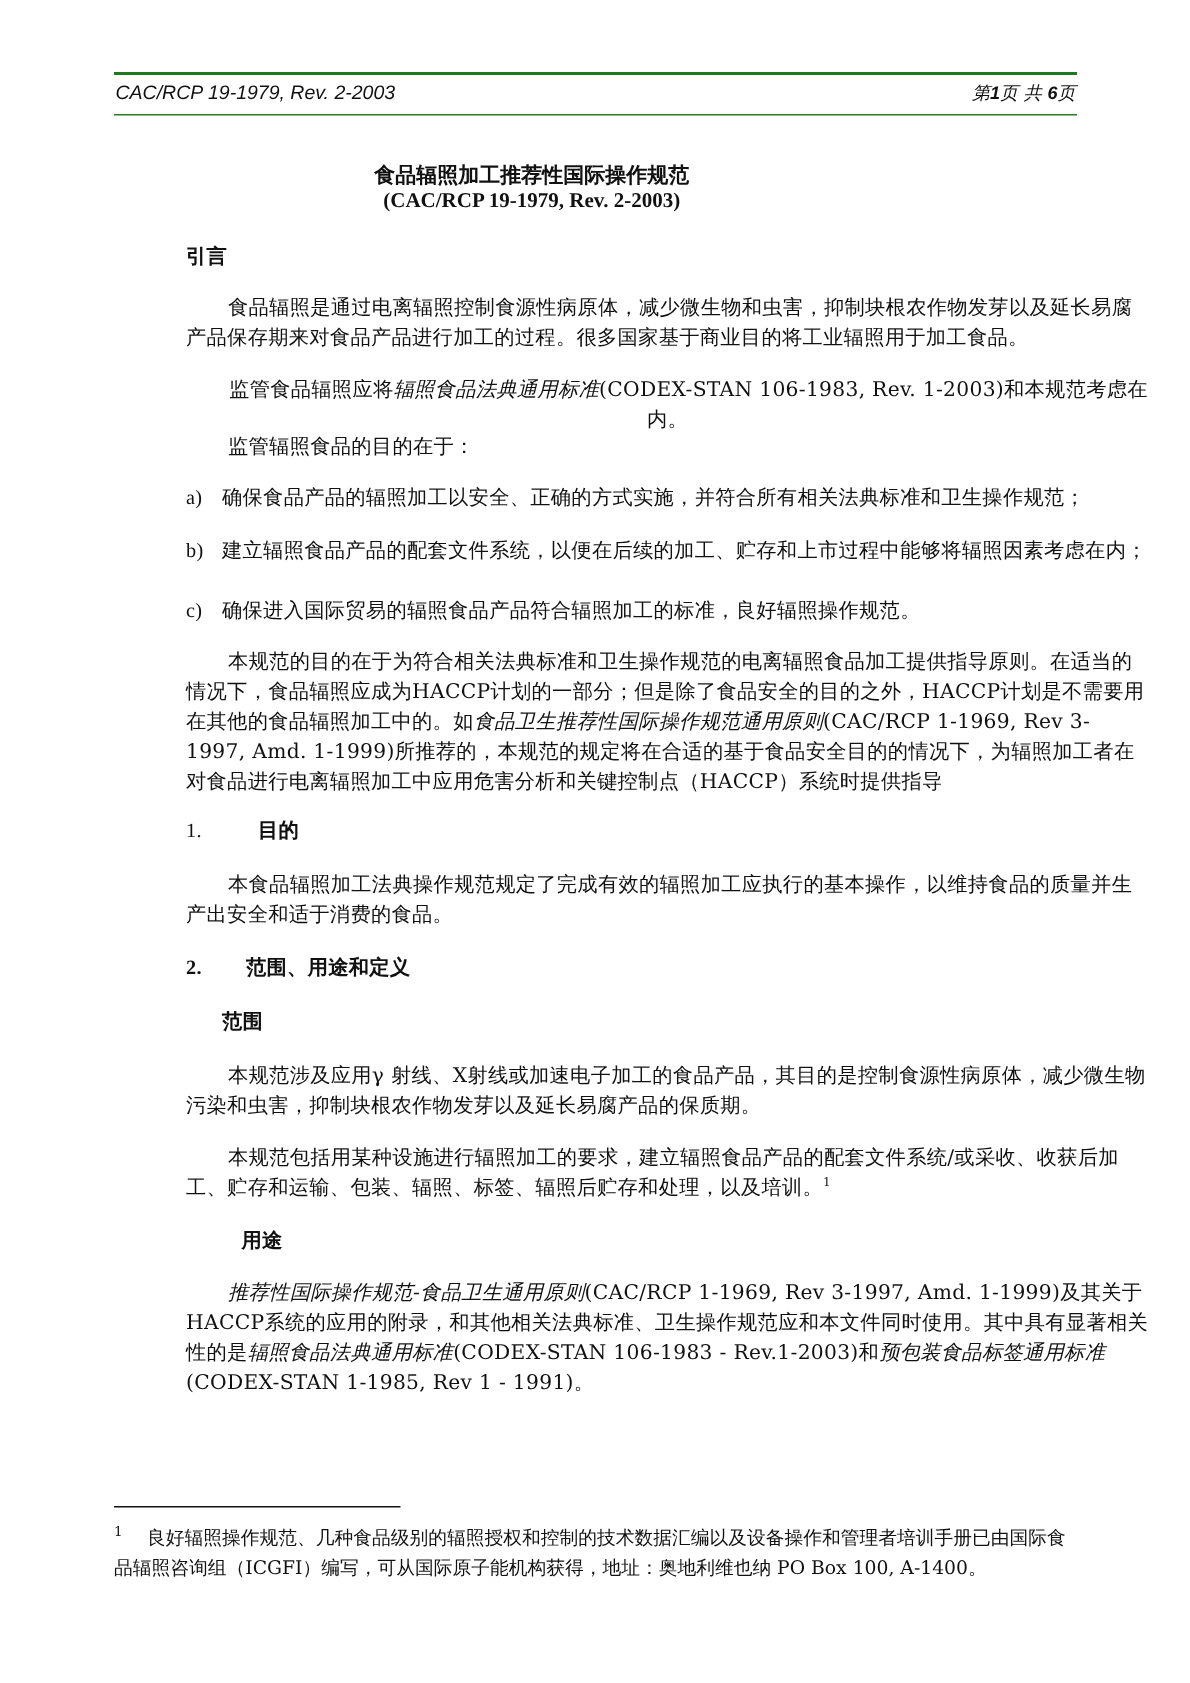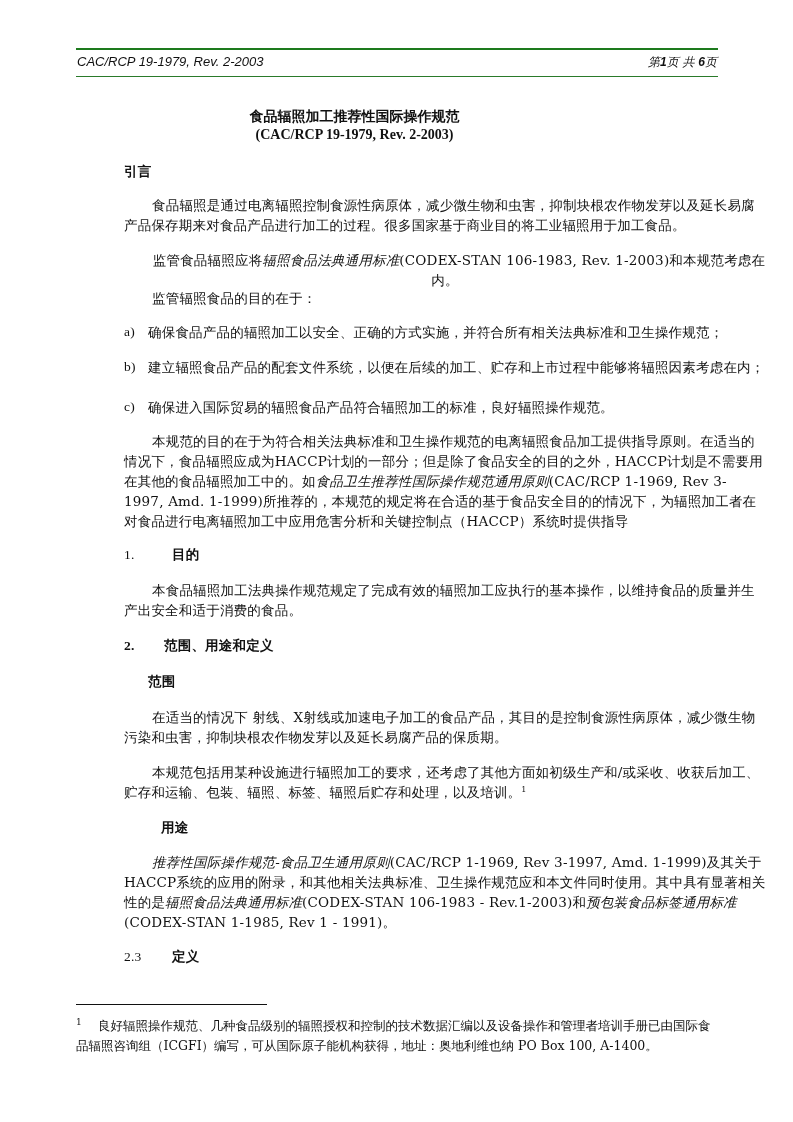--- a/index.html
+++ b/index.html
@@ -71,26 +71,25 @@
   <div class="blk indent" style="top:431px;"><span>本规范的目的在于为符合相关法典标准和卫生操作规范的电离辐照食品加工提供指导原则。在适当的情况下，食品辐照应成为HACCP计划的一部分；但是除了食品安全的目的之外，HACCP计划是不需要用在其他的食品辐照加工中的。如</span><span class="it">食品卫生推荐性国际操作规范通用原则</span><span>(CAC/RCP 1-1969, Rev 3-1997, Amd. 1-1999)所推荐的，本规范的规定将在合适的基于食品安全目的的情况下，为辐照加工者在对食品进行电离辐照加工中应用危害分析和关键控制点（HACCP）系统时提供指导</span></div>
 
   <div class="blk" style="top:544px;"><span class="num">1.</span><span class="h">目的</span></div>
 
   <div class="blk indent" style="top:580px;">本食品辐照加工法典操作规范规定了完成有效的辐照加工应执行的基本操作，以维持食品的质量并生产出安全和适于消费的食品。</div>
 
   <div class="blk" style="top:635px;"><span class="numb">2.</span><span class="h">范围、用途和定义</span></div>
 
   <div class="blk h" style="top:671px; left:100px; width:600px;">范围</div>
 
-  <div class="blk indent" style="top:707px;">在适当的情况下 射线、X射线或加速电子加工的食品产品，其目的是控制食源性病原体，减少微生物污染和虫害，抑制块根农作物发芽以及延长易腐产品的保质期。</div>
+  <div class="blk indent" style="top:707px;">本规范涉及应用γ 射线、X射线或加速电子加工的食品产品，其目的是控制食源性病原体，减少微生物污染和虫害，抑制块根农作物发芽以及延长易腐产品的保质期。</div>
 
-  <div class="blk indent" style="top:762px;"><span>本规范包括用某种设施进行辐照加工的要求，还考虑了其他方面如初级生产和/或采收、收获后加工、贮存和运输、包装、辐照、标签、辐照后贮存和处理，以及培训。</span><sup>1</sup></div>
+  <div class="blk indent" style="top:762px;"><span>本规范包括用某种设施进行辐照加工的要求，建立辐照食品产品的配套文件系统/或采收、收获后加工、贮存和运输、包装、辐照、标签、辐照后贮存和处理，以及培训。</span><sup>1</sup></div>
 
   <div class="blk h" style="top:817px; left:113px; width:600px;">用途</div>
 
   <div class="blk indent" style="top:852px;"><span class="it">推荐性国际操作规范-食品卫生通用原则</span><span>(CAC/RCP 1-1969, Rev 3-1997, Amd. 1-1999)及其关于HACCP系统的应用的附录，和其他相关法典标准、卫生操作规范应和本文件同时使用。其中具有显著相关性的是</span><span class="it">辐照食品法典通用标准</span><span>(CODEX-STAN 106-1983 - Rev.1-2003)和</span><span class="it">预包装食品标签通用标准</span><span>(CODEX-STAN 1-1985, Rev 1 - 1991)。</span></div>
 
-  <div class="blk" style="top:946px;"><span class="num">2.3</span><span class="h">定义</span></div>
 
   <div class="fn-rule"></div>
   <div class="fn"><span class="fnnum">1</span><span>良好辐照操作规范、几种食品级别的辐照授权和控制的技术数据汇编以及设备操作和管理者培训手册已由国际食品辐照咨询组（ICGFI）编写，可从国际原子能机构获得，地址：奥地利维也纳 PO Box 100, A-1400。</span></div>
 
 </div>
 
 </body></html>

